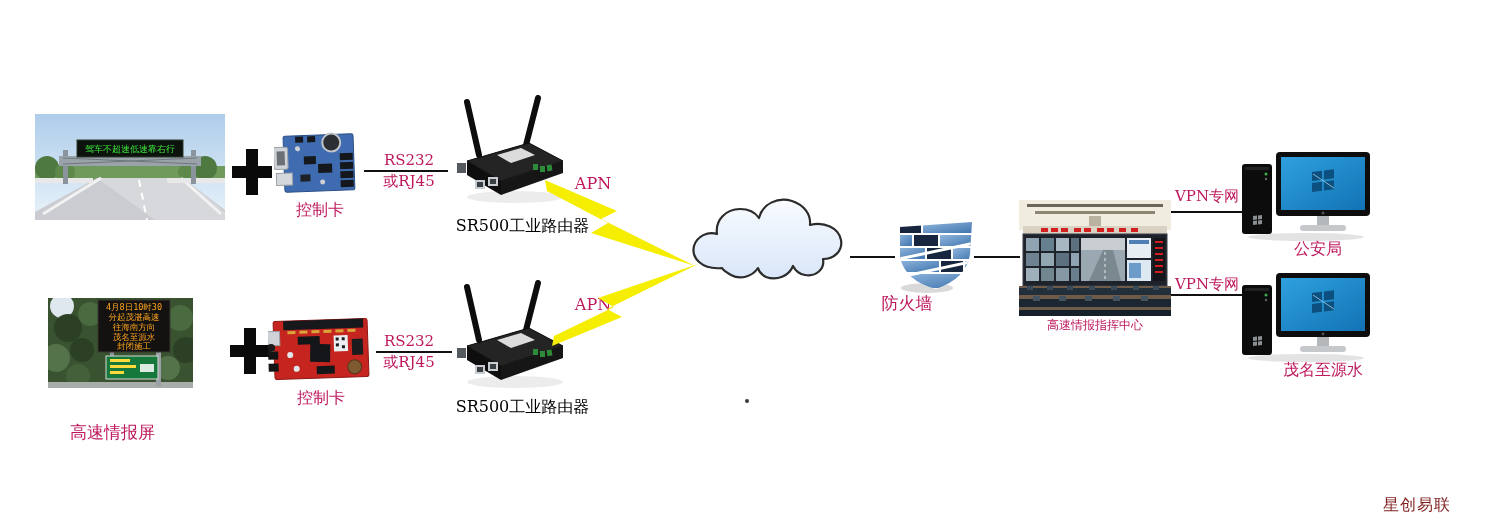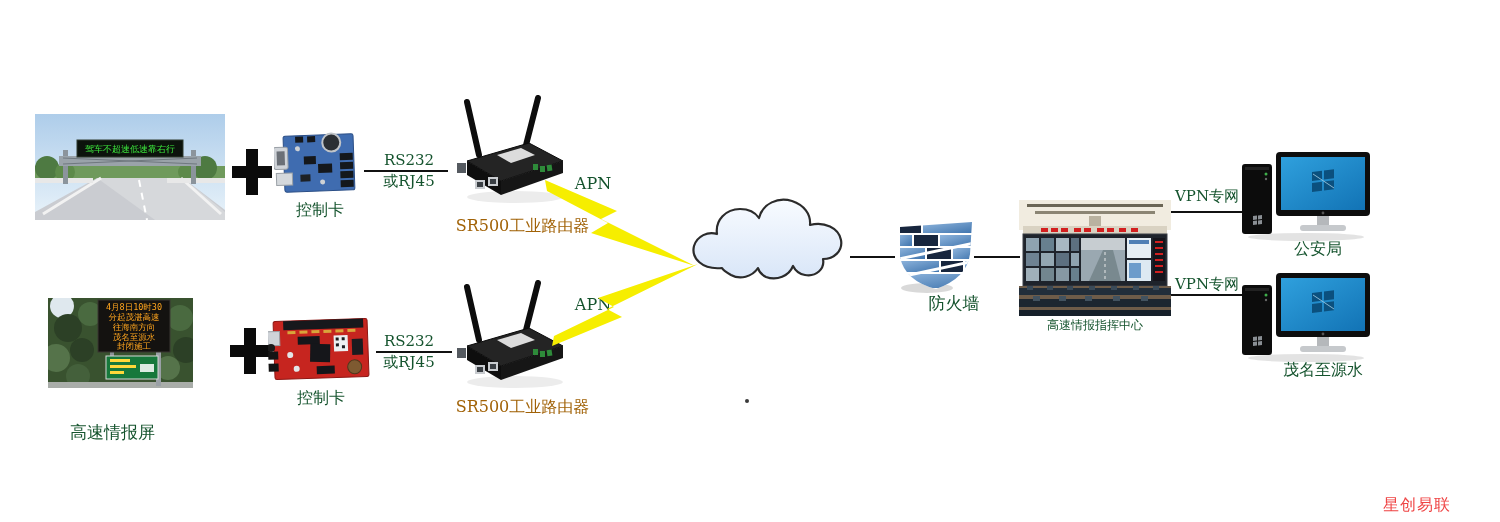--- a/index.html
+++ b/index.html
@@ -1,25 +1,25 @@
 <!DOCTYPE html>
 <html><head>
 <meta charset="utf-8">
 <style>
   html,body{margin:0;padding:0;background:#ffffff;}
   #canvas{position:relative;width:1500px;height:522px;background:#ffffff;overflow:hidden;
           font-family:"DejaVu Serif","Liberation Serif",serif;}
   .abs{position:absolute;}
-  .lbl{position:absolute;text-align:center;color:#14532d;line-height:1.15;}
-  .lbl.black{color:#a16207;}
+  .lbl{position:absolute;text-align:center;color:#be185d;line-height:1.15;}
+  .lbl.black{color:#000000;}
   .hline{position:absolute;height:2px;background:#111111;}
   .plus{position:absolute;width:40px;height:46px;}
   .plus .pv{position:absolute;left:14px;top:0;width:12px;height:46px;background:#0a0a0a;}
   .plus .ph{position:absolute;left:0;top:17px;width:40px;height:12px;background:#0a0a0a;}
-  .watermark{position:absolute;color:#ef4444;font-size:16px;letter-spacing:1px;}
+  .watermark{position:absolute;color:#7f1d1d;font-size:16px;letter-spacing:1px;}
   .dot{position:absolute;width:4px;height:4px;border-radius:50%;background:#3a3a3a;}
   svg{display:block;}
 </style>
 </head>
 <body>
 
 <div id="canvas">
 
   <div class="abs" style="left:35px;top:114px;">
     <svg width="190" height="106" viewBox="0 0 190 106">
@@ -157,21 +157,21 @@
         <rect x="60" y="28" width="22" height="11" fill="url(#bl)"></rect>
         <rect x="4" y="41" width="42" height="11" fill="url(#bl)"></rect>
           <rect x="48" y="41" width="22" height="11" fill="#17263e"></rect>
         <rect x="72" y="41" width="10" height="11" fill="url(#bl)"></rect>
         <rect x="4" y="54" width="78" height="14" fill="url(#bl)"></rect>
         <rect x="-10" y="30" width="110" height="3" fill="#ffffff" transform="rotate(-12 42 38)"></rect>
         <rect x="-10" y="48" width="110" height="3" fill="#ffffff" transform="rotate(-12 42 50)"></rect>
       </g>
     </svg>
   </div>
-  <div class="lbl" style="left:912px;top:294px;width:84px;font-size:17px;">防火墙</div>
+  <div class="lbl" style="left:865px;top:294px;width:84px;font-size:17px;">防火墙</div>
 
   <div class="hline" style="left:974px;top:256px;width:46px;"></div>
 
   <div class="abs" style="left:1019px;top:200px;">
     <svg width="152" height="116" viewBox="0 0 152 116">
       <rect x="0" y="0" width="152" height="30" fill="#f1ece0"></rect>
       <rect x="8" y="4" width="136" height="3" fill="#6b6656"></rect>
         <rect x="16" y="11" width="120" height="3" fill="#8b8574"></rect>
       <rect x="70" y="16" width="12" height="10" fill="#b9b2a0"></rect>
       <rect x="4" y="26" width="144" height="8" fill="#d9d2c2"></rect>

